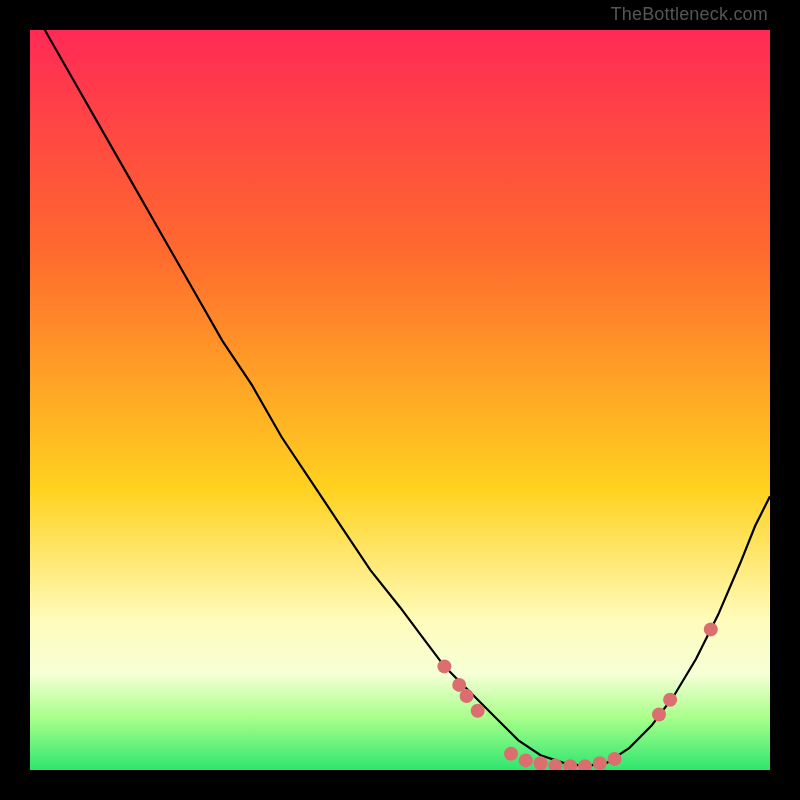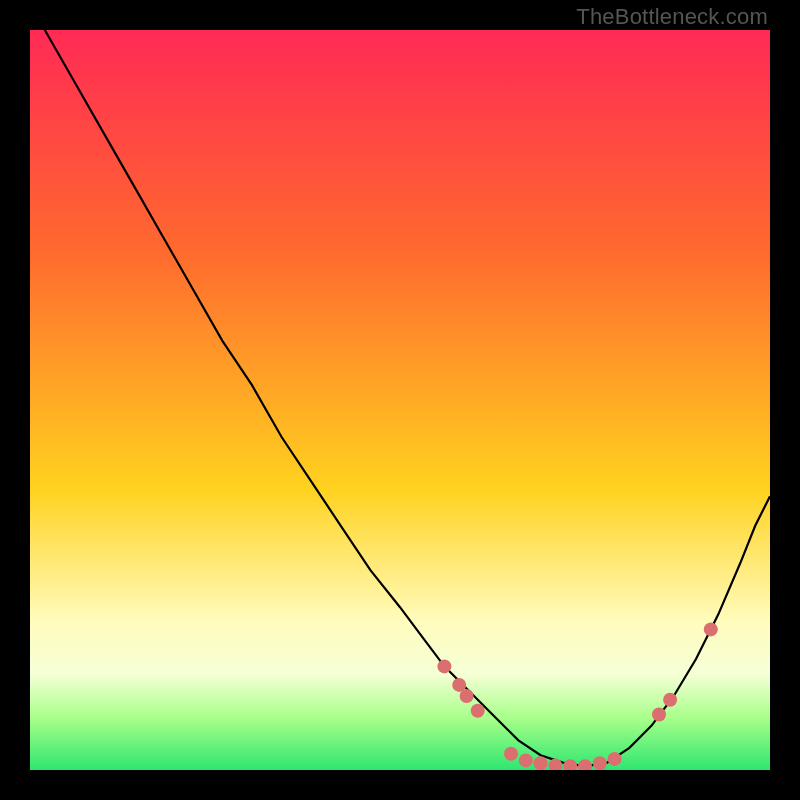--- a/index.html
+++ b/index.html
@@ -24,21 +24,21 @@
     left: 0;
     top: 0;
     width: 740px;
     height: 740px;
   }
   .watermark {
     position: absolute;
     top: 4px;
     right: 32px;
     color: #555;
-    font-size: 22px;
+    font-size: 18px;
     font-weight: 500;
     letter-spacing: 0.2px;
   }
   svg {
     display: block;
   }
 </style>
 </head>
 <body>
 

